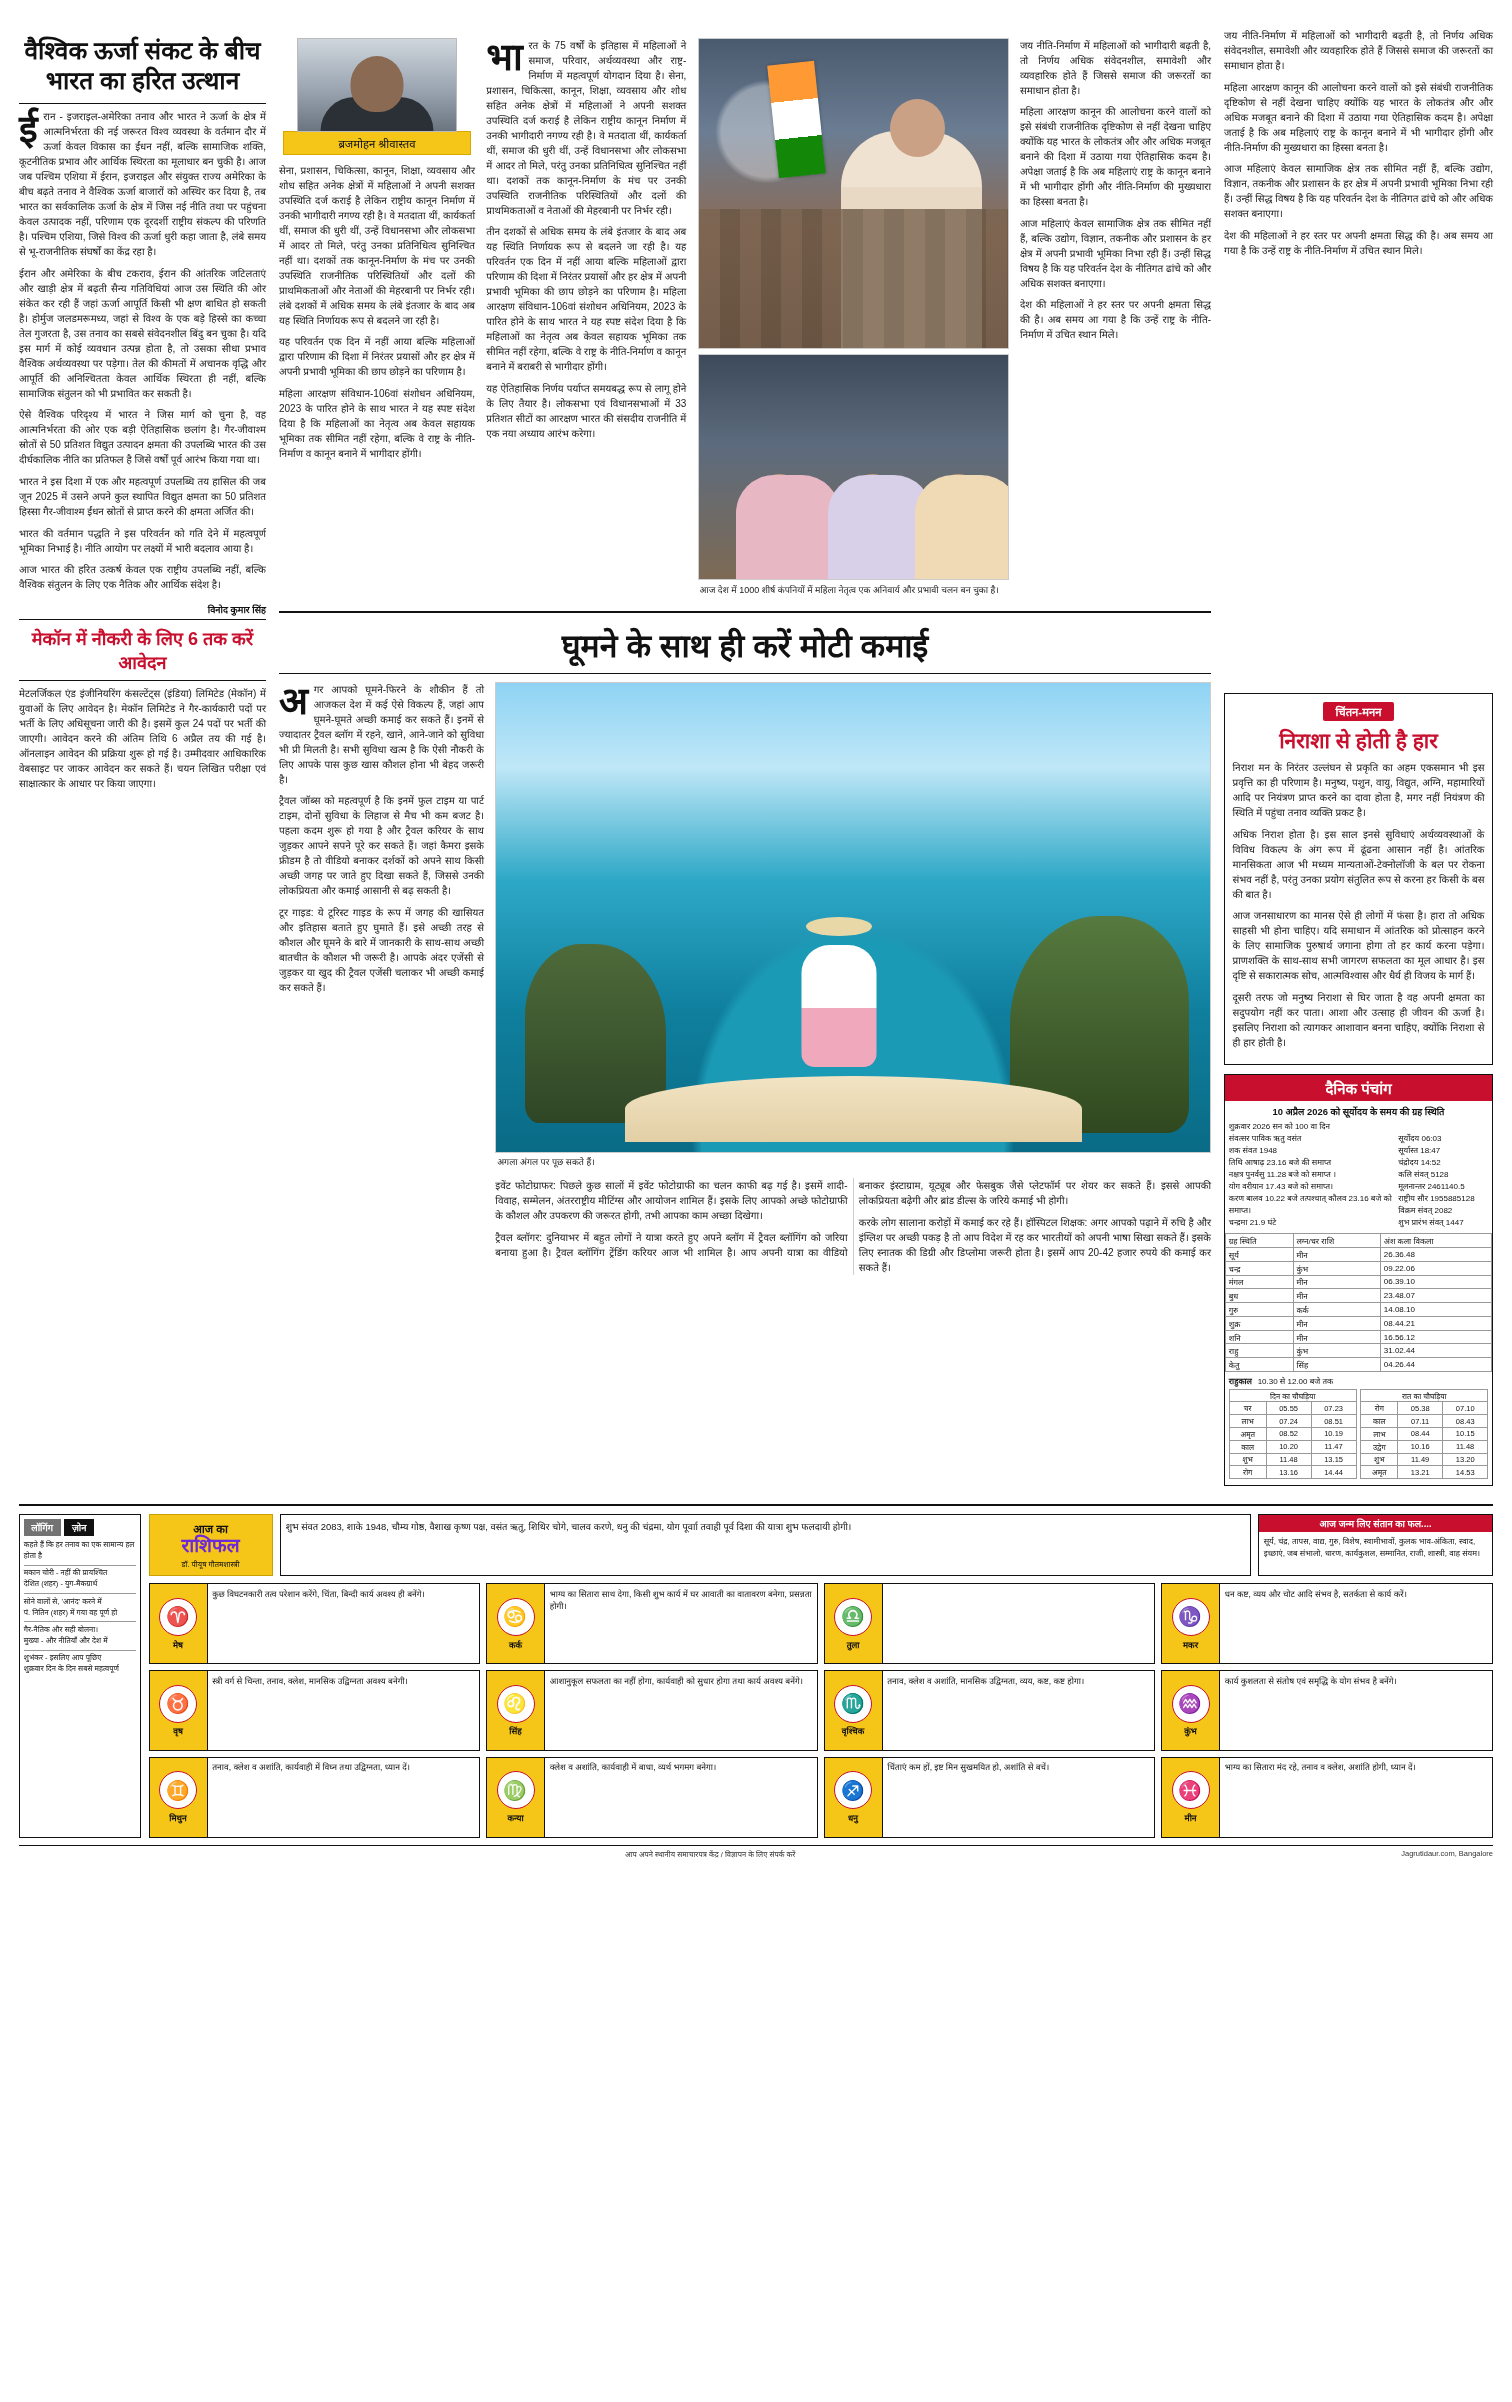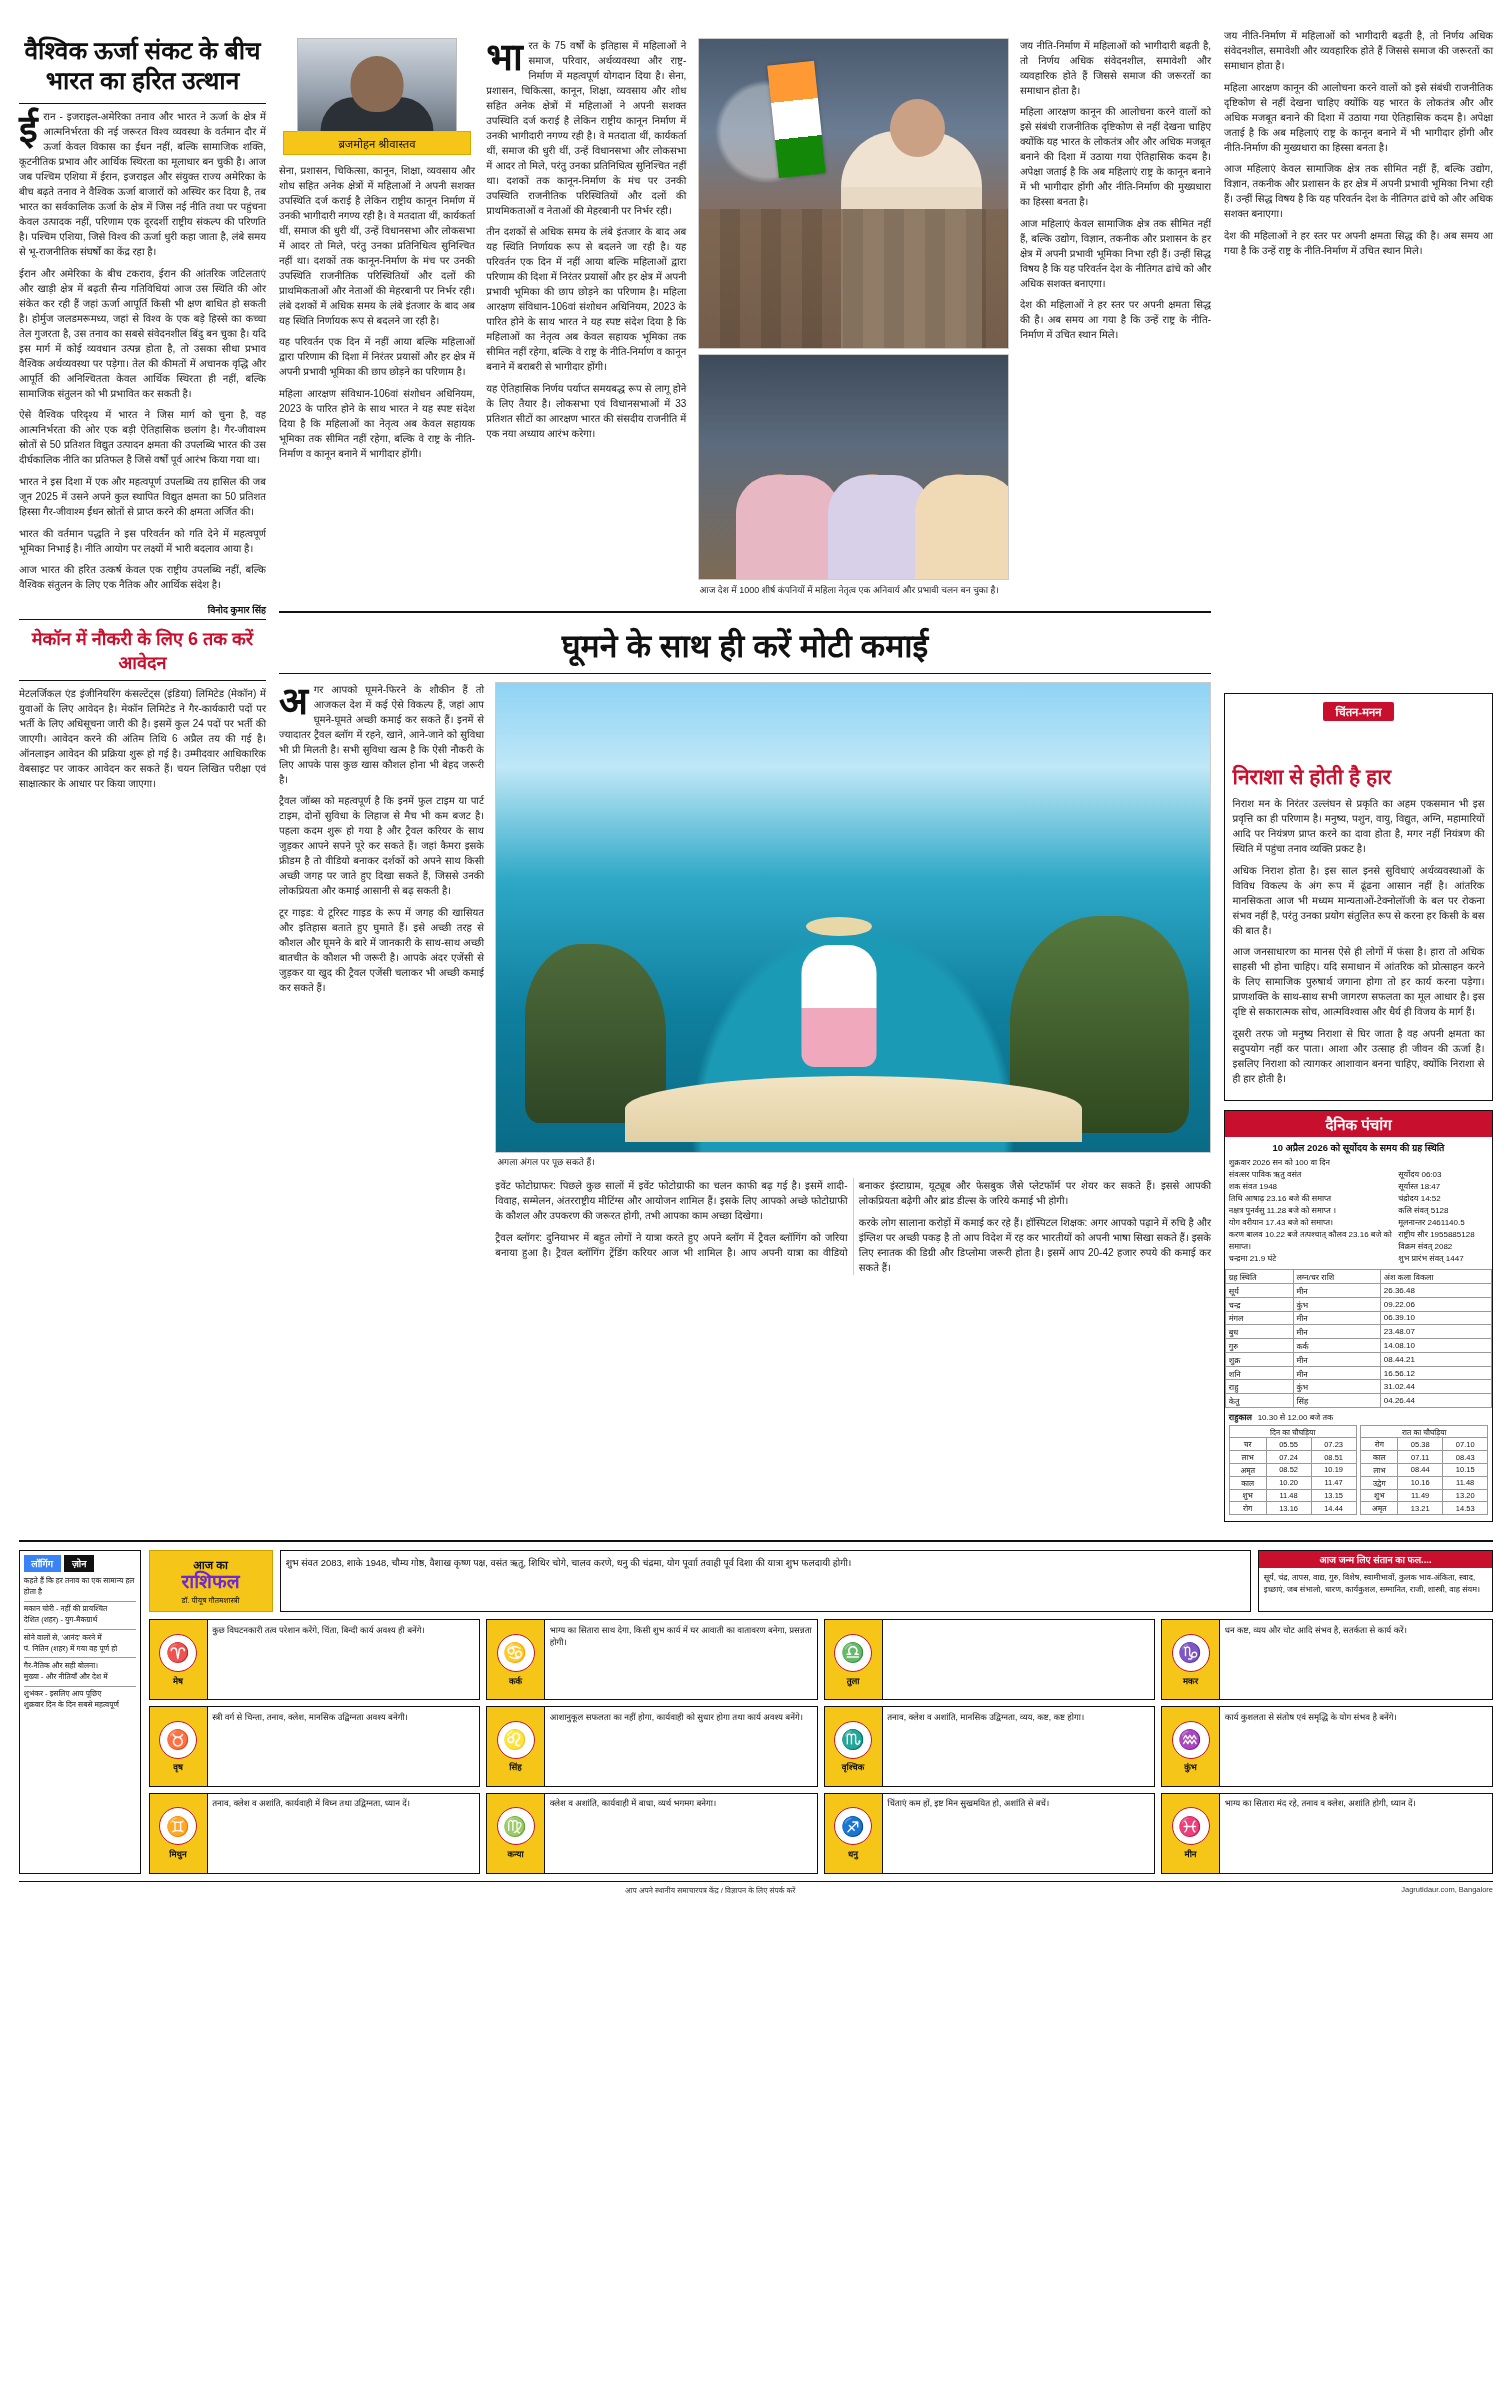--- a/index.html
+++ b/index.html
@@ -162,21 +162,21 @@
     background:#e8d8a8; border-radius:50%; transform:translateX(-50%);
   }
 
   
   .box { border:1.9px solid #111; padding:7.5px; margin-bottom:9.4px; }
   .box-kicker {
     display:inline-block; background:#c8102e; color:#fff; font-size:11.3px;
     font-weight:bold; padding:1.9px 13px; border-radius:1.9px; margin:0 auto 3.8px auto;
   }
   .box-kicker-wrap { text-align:center; }
-  .box-title { font-size:21px; font-weight:bold; color:#c8102e; padding:1.9px 0 5.6px 0;margin-top:36px; }
+  .box-title { font-size:21px; font-weight:bold; text-align:center; color:#c8102e; padding:1.9px 0 5.6px 0; }
 
   
   .job-title {
     font-size:18px; font-weight:bold; text-align:center; color:#c8102e;
     padding:5.6px 0; border-top:1.9px solid #111; border-bottom:0.9px solid #111;
   }
 
   
   .panchang-head {
     background:#c8102e; color:#fff; text-align:center; font-size:15px;
@@ -185,21 +185,21 @@
   .panchang-sub { font-size:9.4px; text-align:center; padding:3.8px 1.9px; font-weight:bold; }
   .pan-table { width:100%; border-collapse:collapse; font-size:8px; }
   .pan-table td { border:0.9px solid #999; padding:0.9px 2.8px; }
   .pan-grid { width:100%; border-collapse:collapse; font-size:7.5px; }
   .pan-grid td { border:0.9px solid #999; padding:0.9px 1.9px; text-align:center; }
 
   
   .horo-wrap { margin-top:9.4px; border-top:2.8px solid #111; padding-top:7.5px; display:flex; gap:7.5px; }
   .logging-zone { width:122px; border:0.9px solid #111; padding:3.8px; font-size:7.5px; line-height:1.45; }
   .logging-head { display:flex; gap:3.8px; margin-bottom:3.8px; }
-  .logging-head span { background:#3b82f6; color:#fff; font-size:9.4px; font-weight:bold; padding:1.9px 7.5px; }
+  .logging-head span { background:#737373; color:#fff; font-size:9.4px; font-weight:bold; padding:1.9px 7.5px; }
   .logging-head span.alt { background:#111; }
 
   .rashifal-box { width:124px; background:#f5c518; border:0.9px solid #caa000; text-align:center; padding:5.6px 3.8px; }
   .rashifal-box .r1 { font-size:11.3px; font-weight:bold; }
   .rashifal-box .r2 { font-size:19px; font-weight:bold; color:#6d28d9; line-height:1.1; }
   .rashifal-box .r3 { font-size:7.5px; margin-top:2.8px; }
 
   .sam-strip { flex:1; border:0.9px solid #111; padding:4.7px; font-size:9.4px; line-height:1.5; background:#fff; }
 
   .birth-box { width:235px; border:0.9px solid #111; padding:4.7px; font-size:8px; line-height:1.45; }

